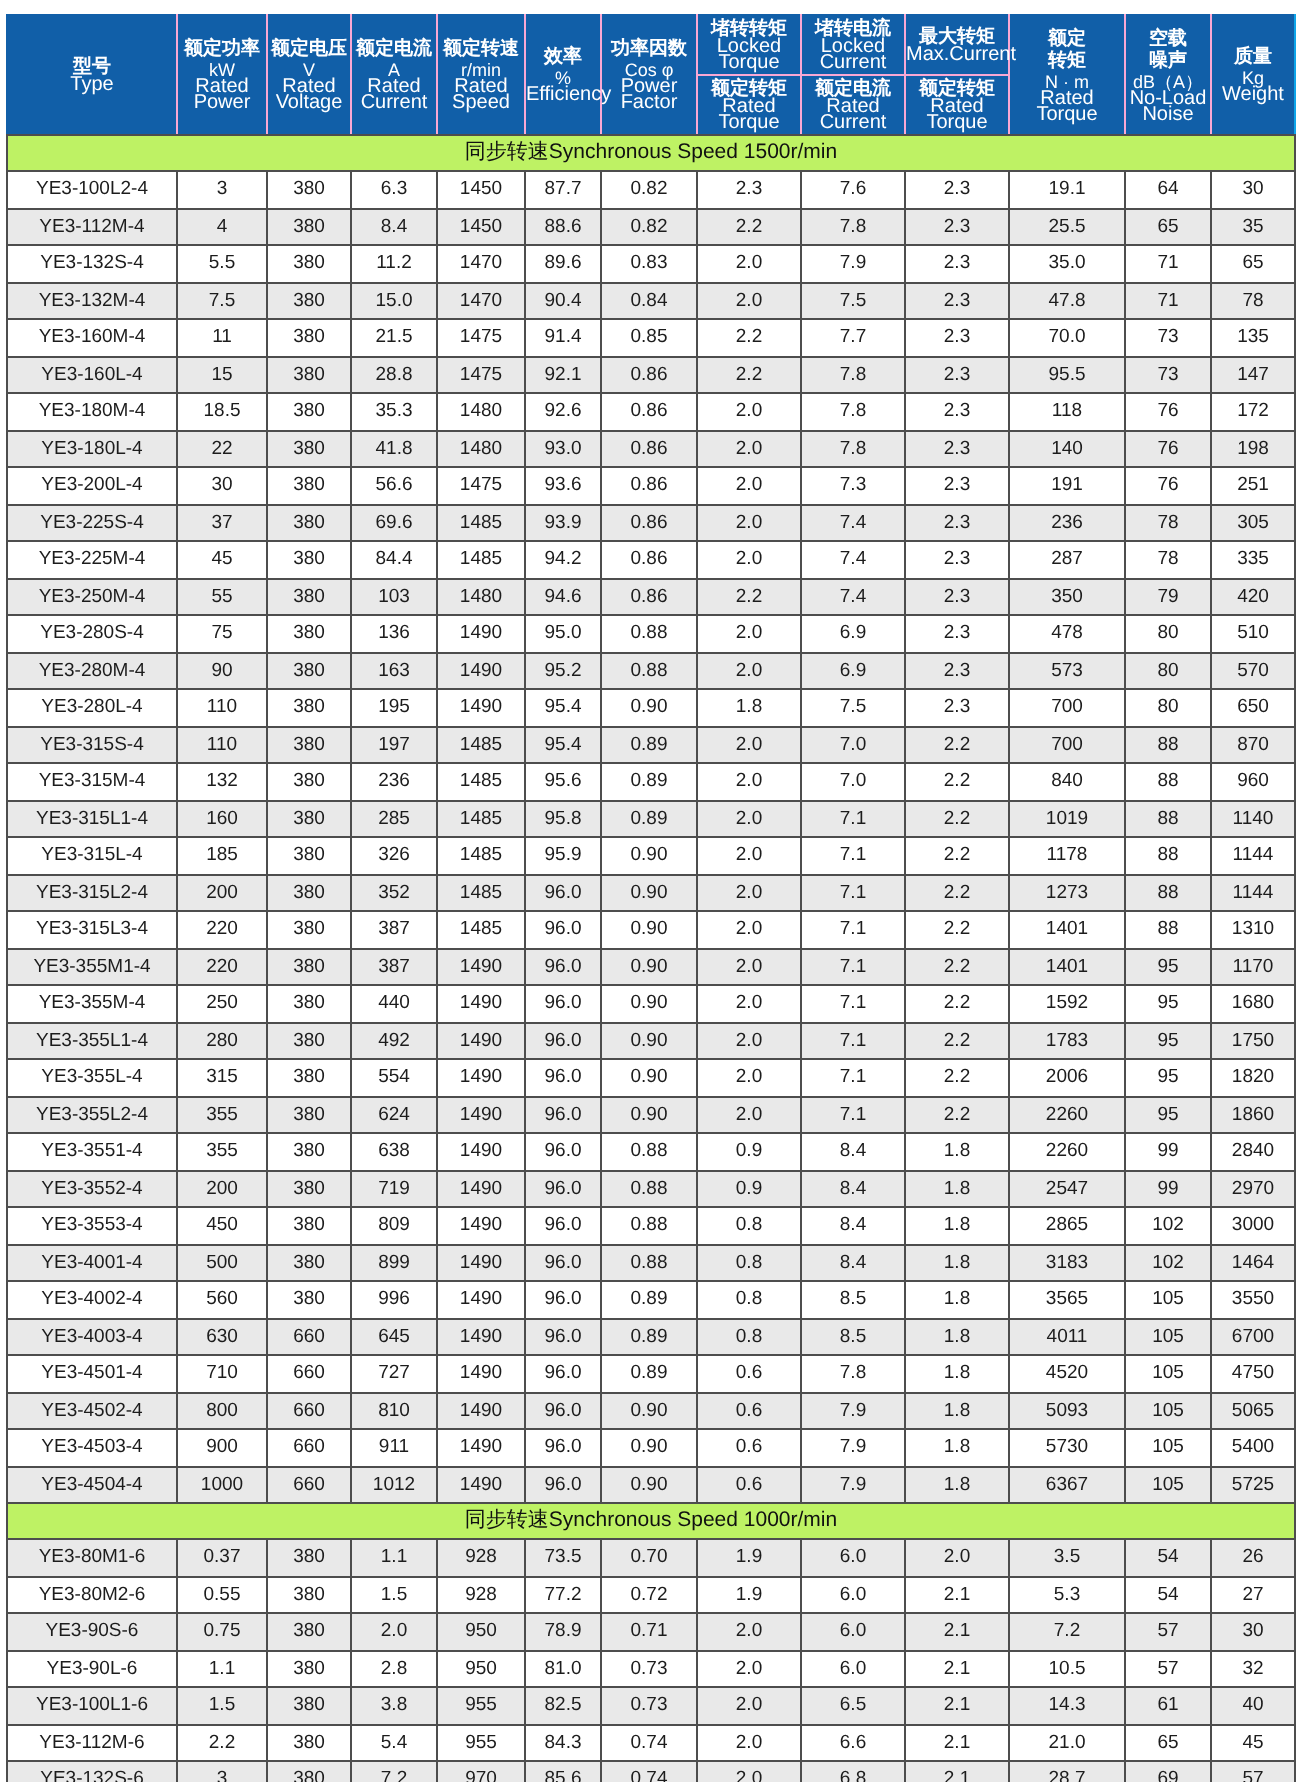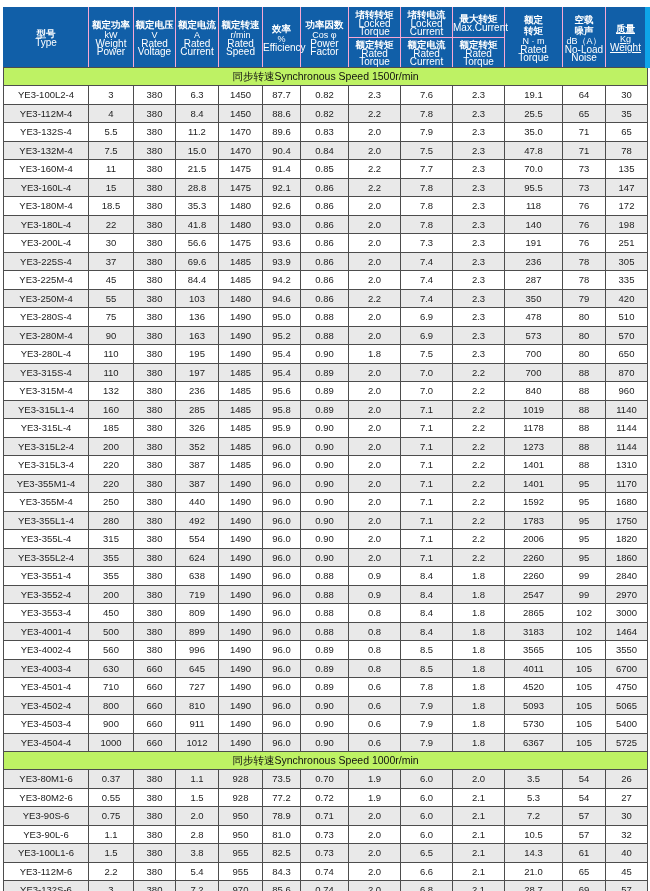--- a/index.html
+++ b/index.html
@@ -24,21 +24,21 @@
     background: #115fa8;
     color: #ffffff;
     font-weight: normal;
     text-align: center;
     vertical-align: middle;
     padding: 1px 0;
     border: 1px solid #f9a8d4;
   }
   thead tr:first-child th { border-top: 1px solid #115fa8; }
   thead th.first { border-left: 1px solid #115fa8; }
-  thead th.last  { border-right: 5px solid #0ea5e9; text-decoration: underline; }
+  thead th.last  { border-right: 1px solid #0ea5e9; }
   thead th.full, thead tr.sub th { border-bottom: 1px solid #4d4d4d; }
   .h-zh   { display: block; white-space: pre-line; font-size: 9.5px; font-weight: bold; line-height: 11px; }
   .h-unit { display: block; white-space: pre-line; font-size: 9px;   line-height: 10px; }
   .h-en   { display: block; white-space: pre-line; font-size: 10px; line-height: 8px; }
   th.ratio { height: 26px; }
   
   tbody td {
     border: 1px solid #4d4d4d;
     text-align: center;
     vertical-align: middle;
@@ -81,21 +81,21 @@
     </colgroup>
     <thead>
       <tr>
         <th rowspan="2" class="full first">
           <span class="h-zh">型号</span>
           <span class="h-en">Type</span>
         </th>
         <th rowspan="2" class="full">
           <span class="h-zh">额定功率</span>
           <span class="h-unit">kW</span>
-          <span class="h-en">Weight Power</span>
+          <span class="h-en">Rated Power</span>
         </th>
         <th rowspan="2" class="full">
           <span class="h-zh">额定电压</span>
           <span class="h-unit">V</span>
           <span class="h-en">Rated Voltage</span>
         </th>
         <th rowspan="2" class="full">
           <span class="h-zh">额定电流</span>
           <span class="h-unit">A</span>
           <span class="h-en">Rated Current</span>

